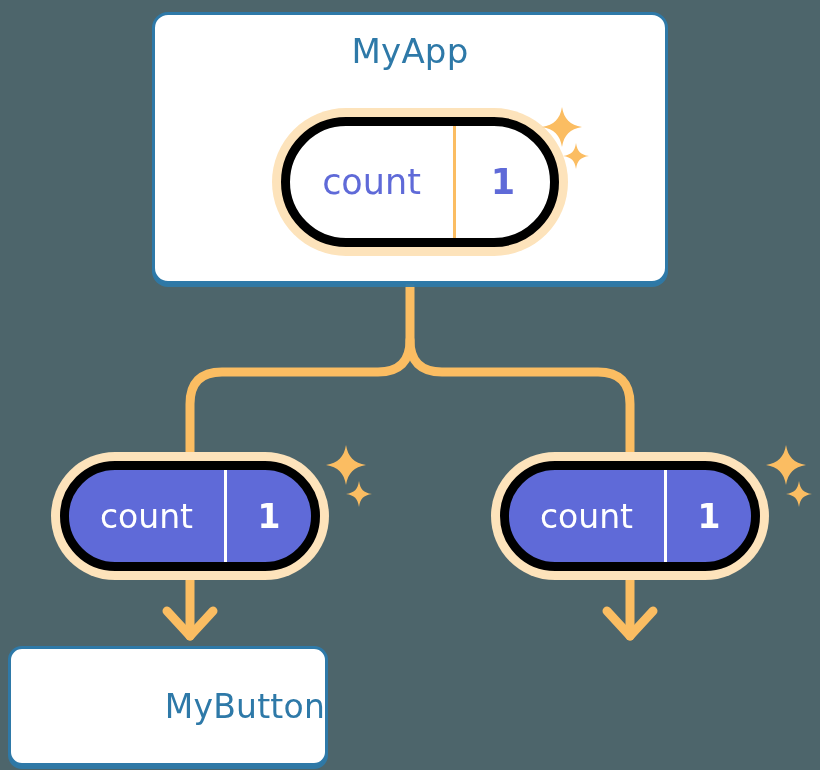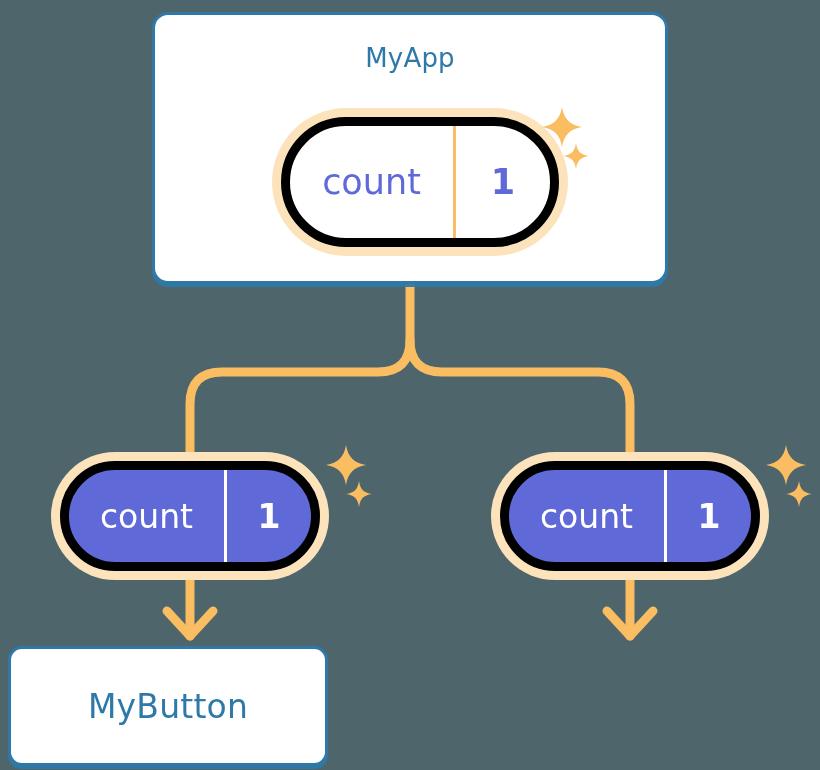--- a/index.html
+++ b/index.html
@@ -38,31 +38,31 @@
     align-items: center;
   }
   .card-app {
     left: 152px; top: 12px;
     width: 516px; height: 272px;
     border-radius: 16px;
     box-shadow: 0 3px 0 0 rgba(46,121,168,0.95);
   }
   .card-title {
     color: #2e79a8;
-    font-size: 26px;
+    font-size: 34px;
     letter-spacing: 0.2px;
-    margin-top: 28px;
+    margin-top: 16px;
     user-select: none;
   }
   .card-btn {
     width: 320px; height: 120px;
     justify-content: center;
     box-shadow: 0 3px 0 0 rgba(46,121,168,0.95);
   }
-  .card-btn-left  { left: 8px;   top: 646px; }
+  .card-btn-left  { left: 8px;   top: 646px; align-items: flex-end; }
   .btn-label {
     color: #2e79a8;
     font-size: 33px;
     letter-spacing: 0.2px;
     user-select: none;
   }
 
   
   .pill-wrap {
     position: absolute;

